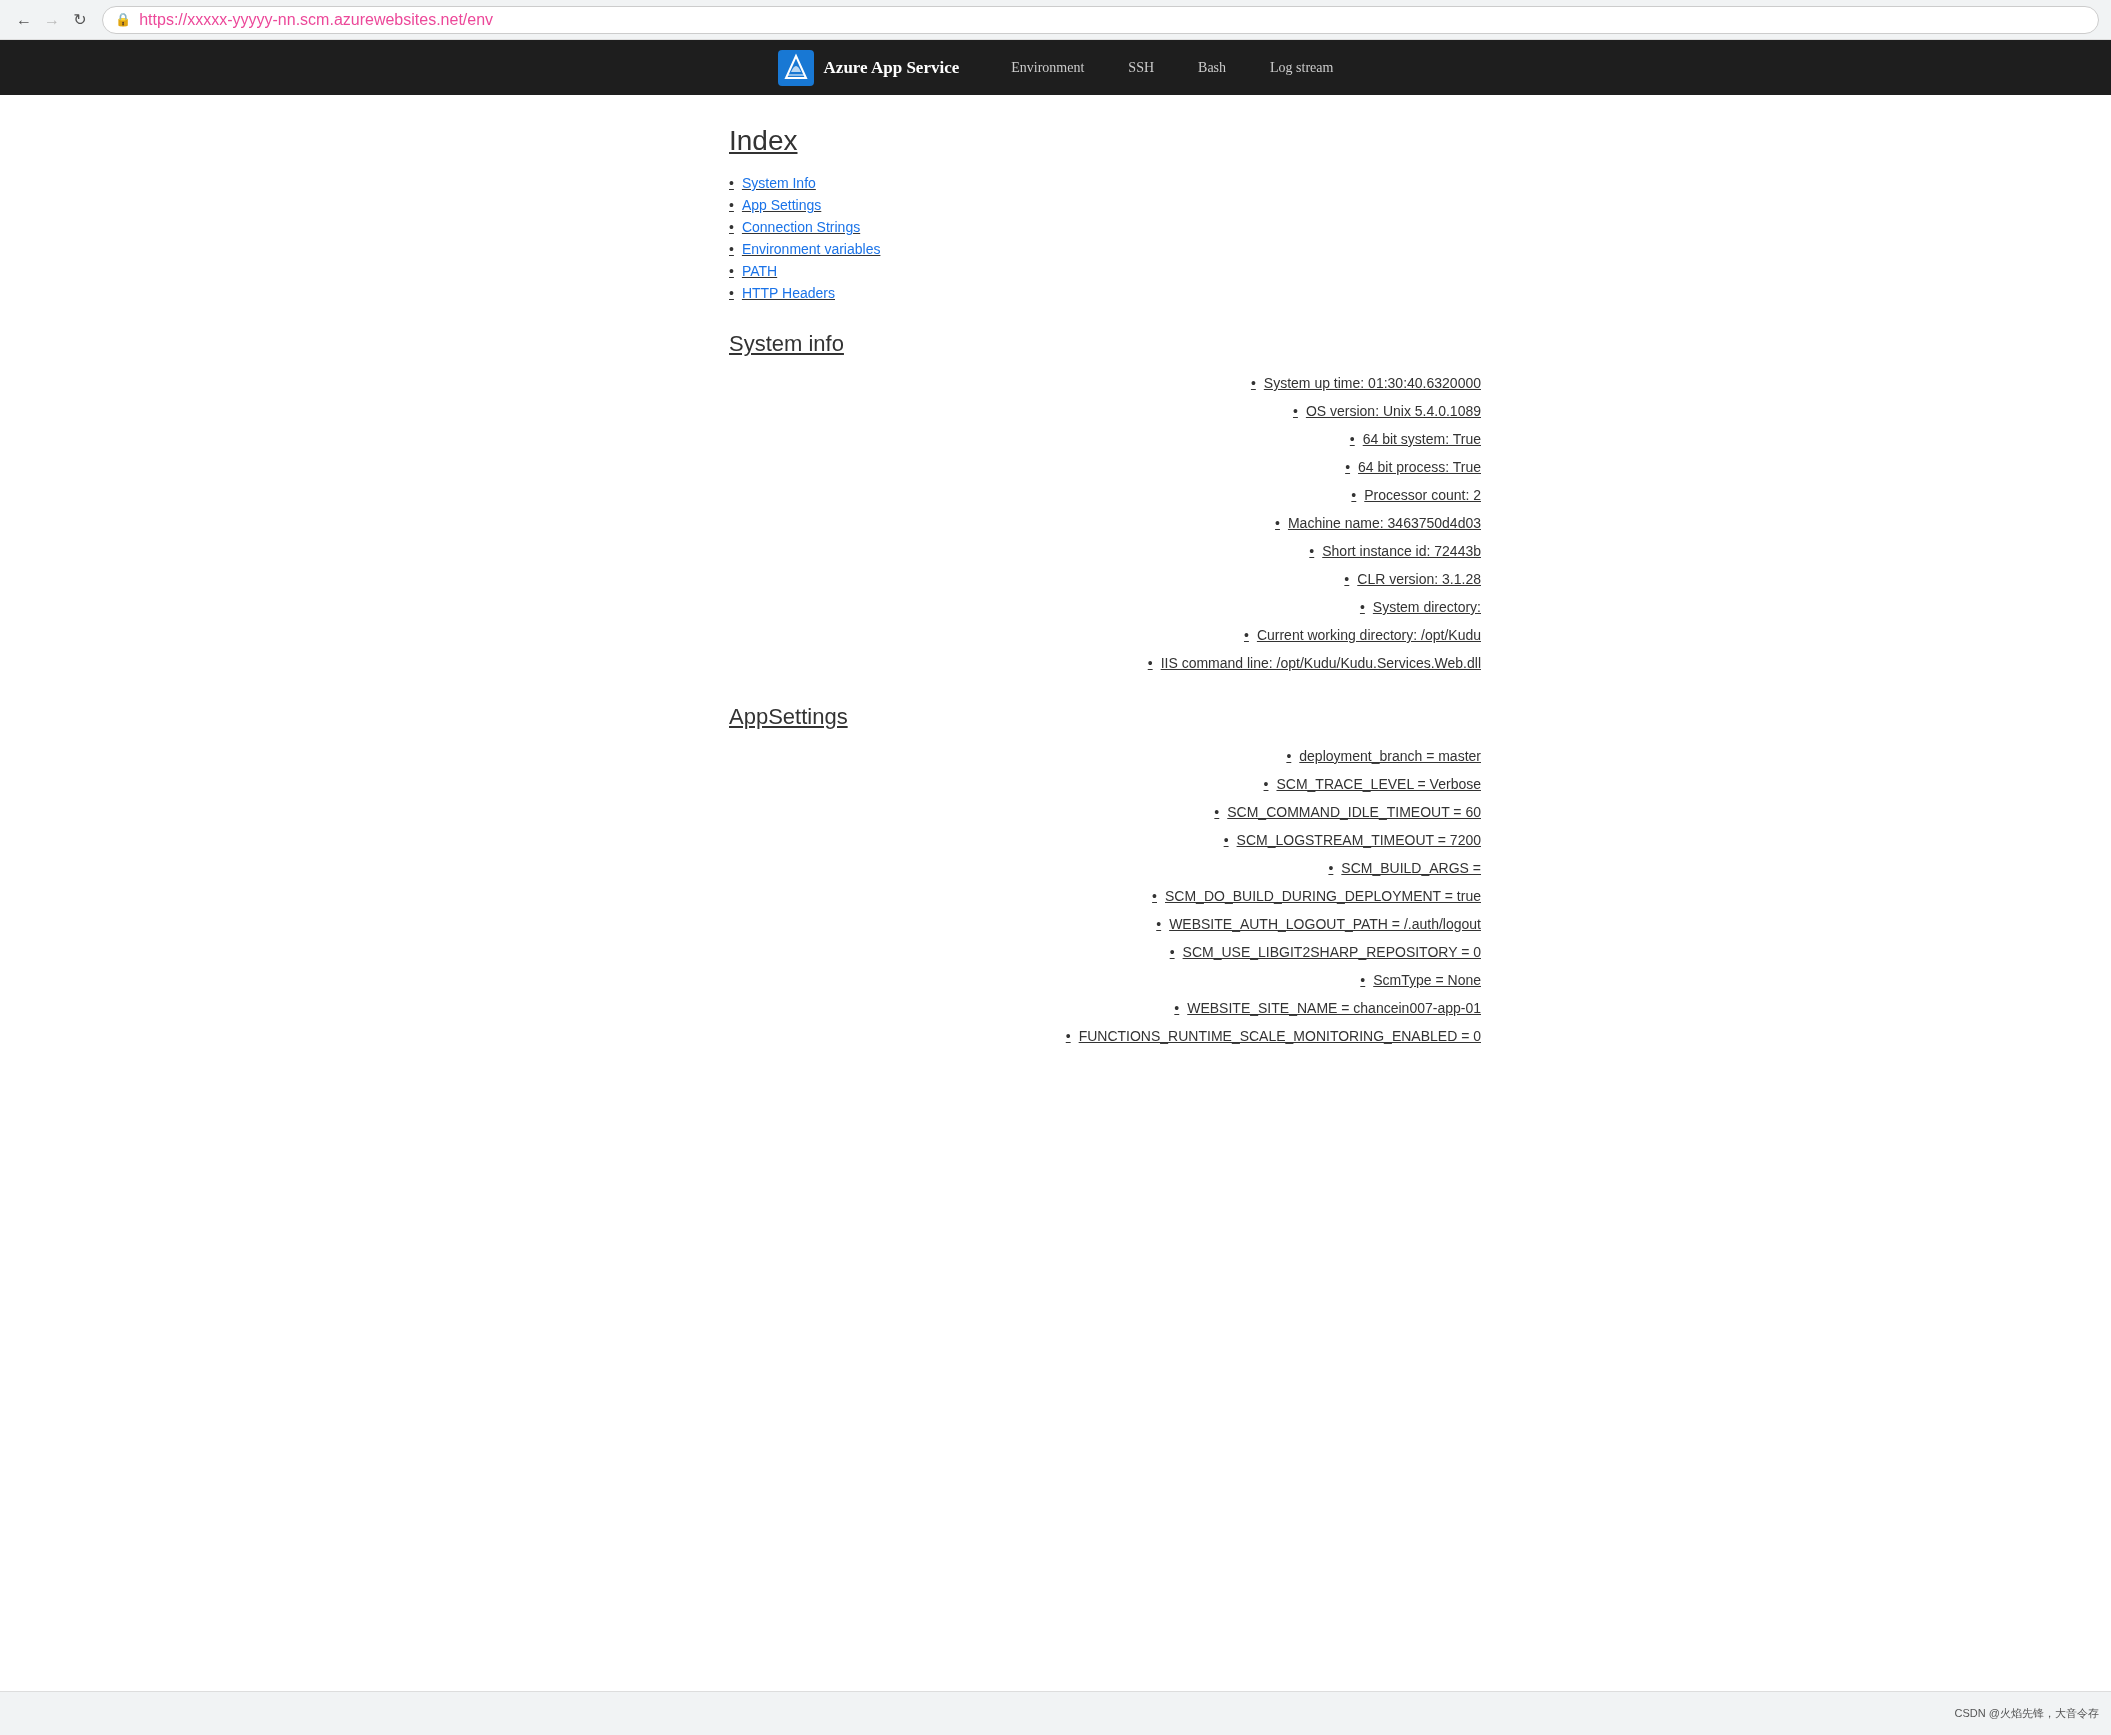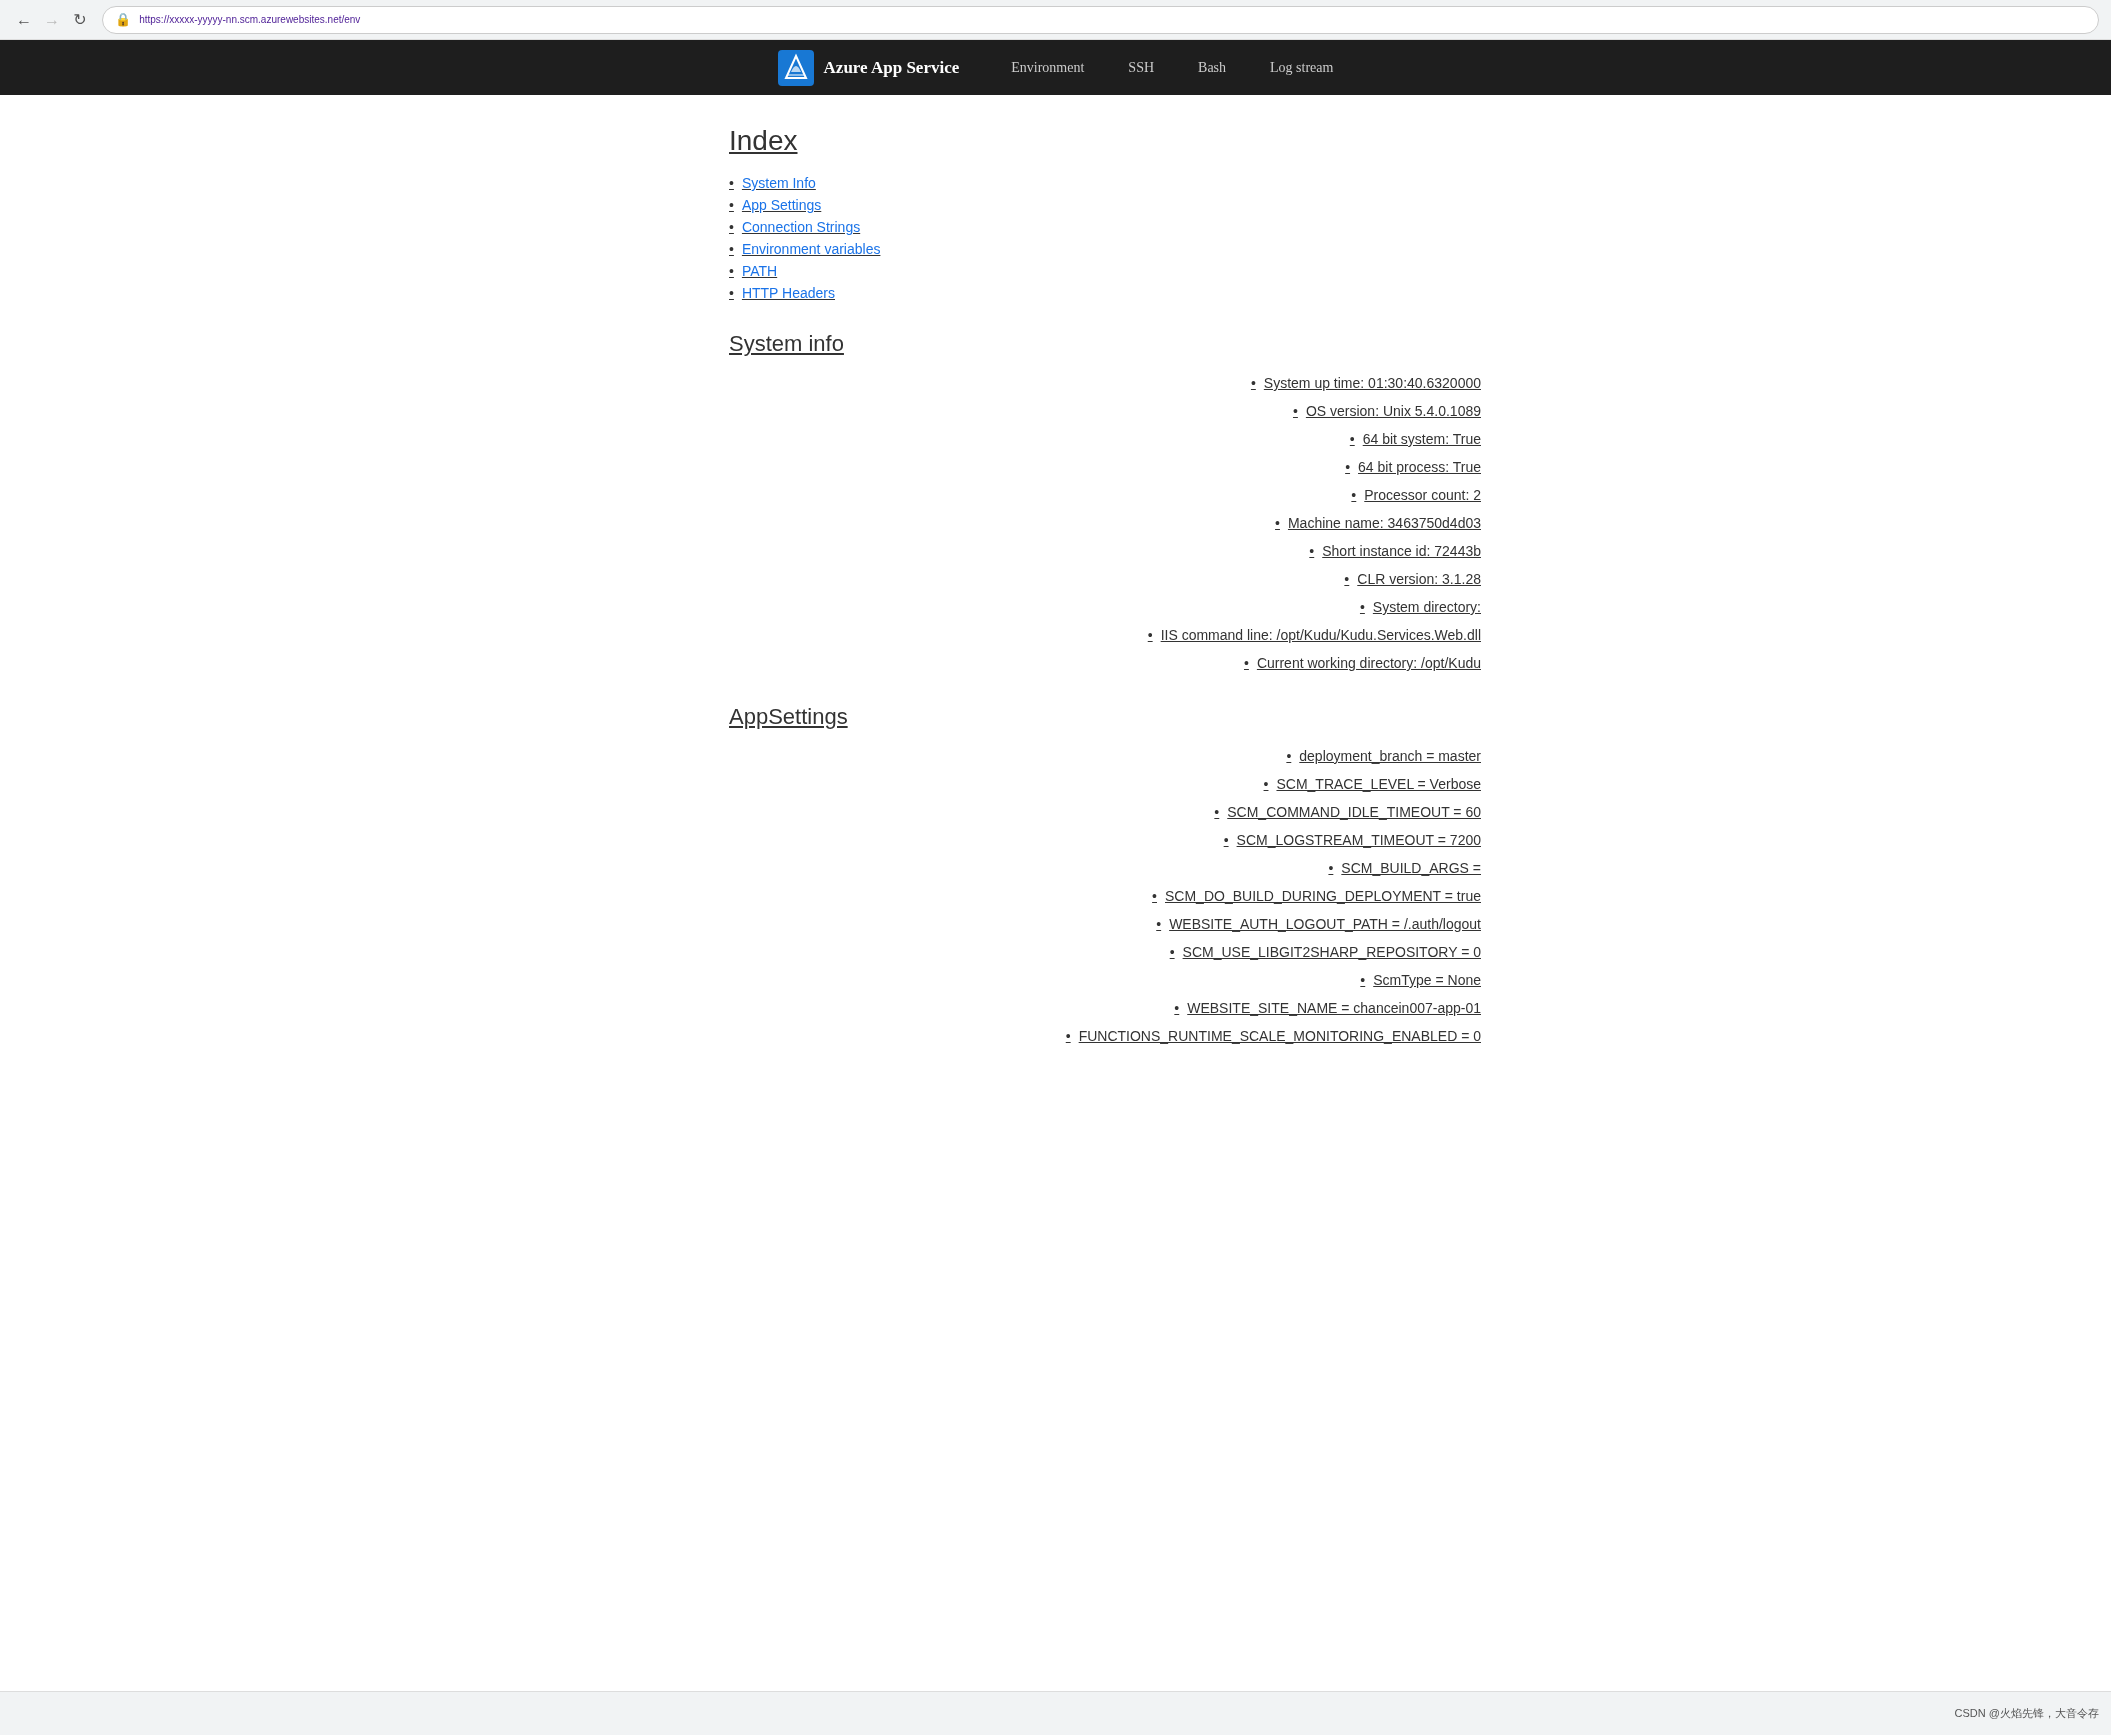--- a/index.html
+++ b/index.html
@@ -39,21 +39,21 @@
       display: flex;
       align-items: center;
       background: #fff;
       border: 1px solid #ccc;
       border-radius: 20px;
       padding: 4px 12px;
       gap: 8px;
       height: 28px;
     }
     .address-bar .lock-icon { color: #555; font-size: 13px; }
-    .address-text { font-size: 10px; color: #4c1d95; text-align: right; }
+    .address-text { font-size: 16px; color: #ec4899; text-align: right; }
 
     
     .top-nav {
       background: #1e1e1e;
       display: flex;
       align-items: center;
       justify-content: center;
       padding: 0 20px;
       height: 55px;
       gap: 32px;
@@ -248,24 +248,24 @@
     <li>
         <span>Short instance id: 72443b</span>
       </li>
     <li>
         <span>CLR version: 3.1.28</span>
       </li>
     <li>
         <span>System directory:</span>
       </li>
     <li>
+        <span>Current working directory: /opt/Kudu</span>
+      </li>
+    <li>
         <span>IIS command line: /opt/Kudu/Kudu.Services.Web.dll</span>
-      </li>
-    <li>
-        <span>Current working directory: /opt/Kudu</span>
       </li>
   </ul>
 
   <h2 class="section-title" id="app-settings">AppSettings</h2>
   <ul class="info-list">
     <li>
         <span>deployment_branch = master</span>
       </li>
     <li>
         <span>SCM_TRACE_LEVEL = Verbose</span>

